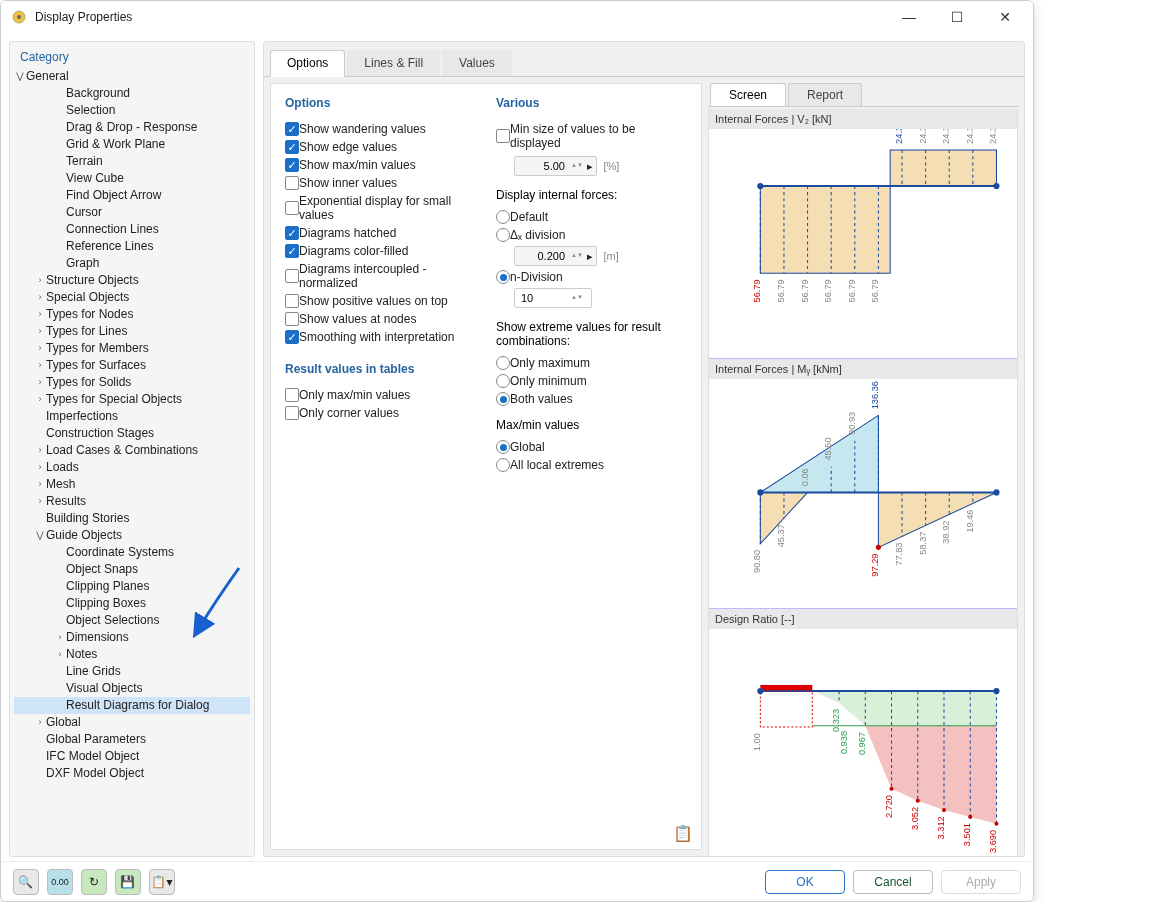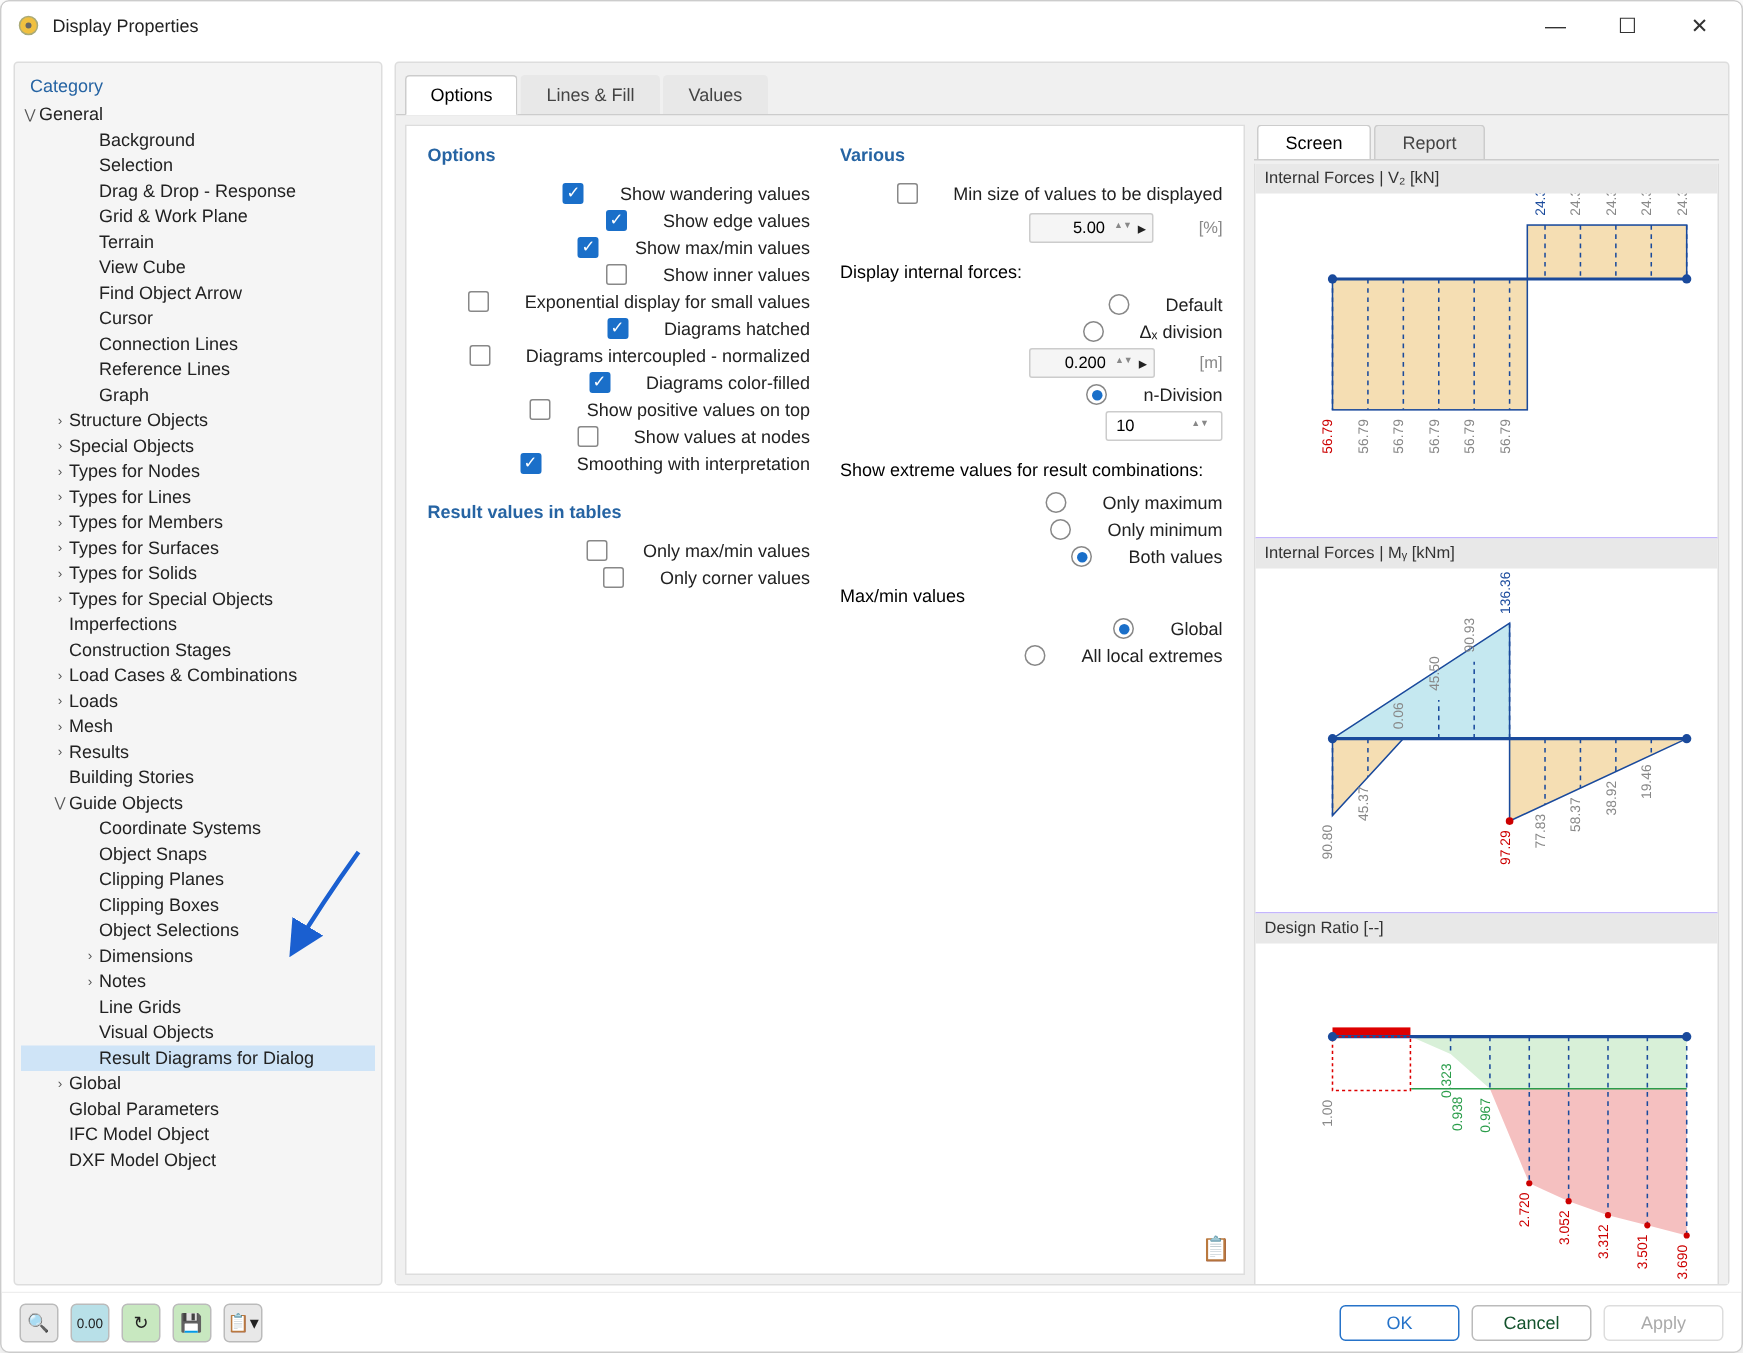--- a/index.html
+++ b/index.html
@@ -1,17 +1,17 @@
 <!DOCTYPE html>
 <html><head>
 <meta charset="utf-8">
 <style>
 * { box-sizing: border-box; font-family: "Segoe UI", Tahoma, sans-serif; }
 body { margin: 0; background: #fff; font-size: 12px; color: #222; }
-.window { width: 1162px; height: 902px; display: flex; flex-direction: column; border: 1px solid #ccc; border-radius: 6px; box-shadow: 0 4px 12px rgba(0,0,0,0.15); overflow: hidden; }
+.window { width: 1034px; height: 902px; display: flex; flex-direction: column; border: 1px solid #ccc; border-radius: 6px; box-shadow: 0 4px 12px rgba(0,0,0,0.15); overflow: hidden; }
 .titlebar { height: 32px; display: flex; align-items: center; padding: 0 10px; background: #fff; }
 .titlebar .icon { width: 16px; height: 16px; margin-right: 8px; }
 .titlebar .title { flex: 1; font-size: 12px; }
 .titlebar .winbtns { display: flex; gap: 12px; }
 .winbtn { width: 36px; height: 24px; display: flex; align-items: center; justify-content: center; cursor: pointer; font-size: 14px; color: #333; }
 .body { flex: 1; display: flex; padding: 8px 8px 4px 8px; background: #fff; gap: 8px; overflow: hidden; }
 .left-panel { width: 246px; background: #f5f5f5; border: 1px solid #ddd; border-radius: 3px; padding: 6px 4px; overflow-y: auto; }
 .cat-header { color: #2664a3; font-weight: 400; font-size: 12px; padding: 2px 6px 4px 6px; }
 .tree-item { padding: 1px 4px; display: flex; align-items: center; cursor: pointer; white-space: nowrap; font-size: 12px; line-height: 15px;}
 .tree-item .caret { width: 12px; color: #555; font-size: 9px; text-align: center; }
@@ -28,21 +28,21 @@
 .preview-panel { width: 310px; display: flex; flex-direction: column; gap: 2px; }
 .preview-tabs { display: flex; border-bottom: 1px solid #ccc; padding: 0 2px; gap: 2px; }
 .preview-tab { padding: 4px 18px; font-size: 12px; background: #e8e8e8; border: 1px solid #ccc; border-bottom: none; border-top-left-radius: 3px; border-top-right-radius: 3px; cursor: pointer; color:#444;}
 .preview-tab.active { background: #fff; color:#000;}
 .preview-body { flex: 1; background: #fff; border: 1px solid #ddd; border-top: none; display: flex; flex-direction: column; }
 .chart-box { flex: 1; border-bottom: 1px solid #c4b5fd; }
 .chart-title { font-size: 11px; padding: 4px 6px; color: #333; background: #e8e8e8;}
 .chart-svg { width: 100%; height: calc(100% - 22px); }
 .section-title { color: #2664a3; font-weight: 600; font-size: 12px; margin-bottom: 8px; margin-top: 2px;}
 .opt-col { flex:1; display:flex; flex-direction:column; gap:2px; }
-.chk-row { display: flex; align-items: center; gap: 24px; padding: 2px 0; font-size: 12px; justify-content: flex-end;}
+.chk-row { display: flex; align-items: center; gap: 0; padding: 2px 0; font-size: 12px;}
 .chkbox { width: 14px; height: 14px; border: 1.5px solid #888; border-radius: 2px; display: inline-flex; align-items: center; justify-content: center; cursor: pointer; flex-shrink:0;}
 .chkbox.checked { background: #1a6fc9; border-color: #1a6fc9; }
 .chkbox.checked::after { content: "✓"; color: #fff; font-size: 11px; line-height: 1;}
 .radio { width: 14px; height: 14px; border: 1.5px solid #888; border-radius: 50%; display: inline-flex; align-items: center; justify-content: center; cursor: pointer; flex-shrink:0;}
 .radio.checked::after { content: ""; width: 7px; height: 7px; background: #1a6fc9; border-radius: 50%; }
 .sub-label { font-size: 12px; color: #000000; margin: 8px 0 4px 0;}
 .num-input { display: inline-flex; align-items: center; border: 1px solid #ccc; border-radius: 2px; padding: 1px 4px; background: #f5f5f5; font-size: 11px; height: 20px; margin-left: 18px;}
 .num-input input { border: none; background: transparent; width: 48px; text-align: right; font-size: 11px;}
 .num-input .spin { display:flex; flex-direction:column; font-size:6px; color:#888; margin:0 4px; line-height:0.9;}
 .unit { color: #888; font-size: 11px; margin-left:6px;}
@@ -279,26 +279,26 @@
                 </div>
                 <div class="chk-row">
                   <span class="chkbox"></span>
                   <span>Exponential display for small values</span>
                 </div>
                 <div class="chk-row">
                   <span class="chkbox checked"></span>
                   <span>Diagrams hatched</span>
                 </div>
                 <div class="chk-row">
-                  <span class="chkbox"></span>
-                  <span>Diagrams intercoupled - normalized</span>
-                </div>
-                <div class="chk-row">
                   <span class="chkbox checked"></span>
                   <span>Diagrams color-filled</span>
+                </div>
+                <div class="chk-row">
+                  <span class="chkbox"></span>
+                  <span>Diagrams intercoupled - normalized</span>
                 </div>
                 <div class="chk-row">
                   <span class="chkbox"></span>
                   <span>Show positive values on top</span>
                 </div>
                 <div class="chk-row">
                   <span class="chkbox"></span>
                   <span>Show values at nodes</span>
                 </div>
                 <div class="chk-row">

